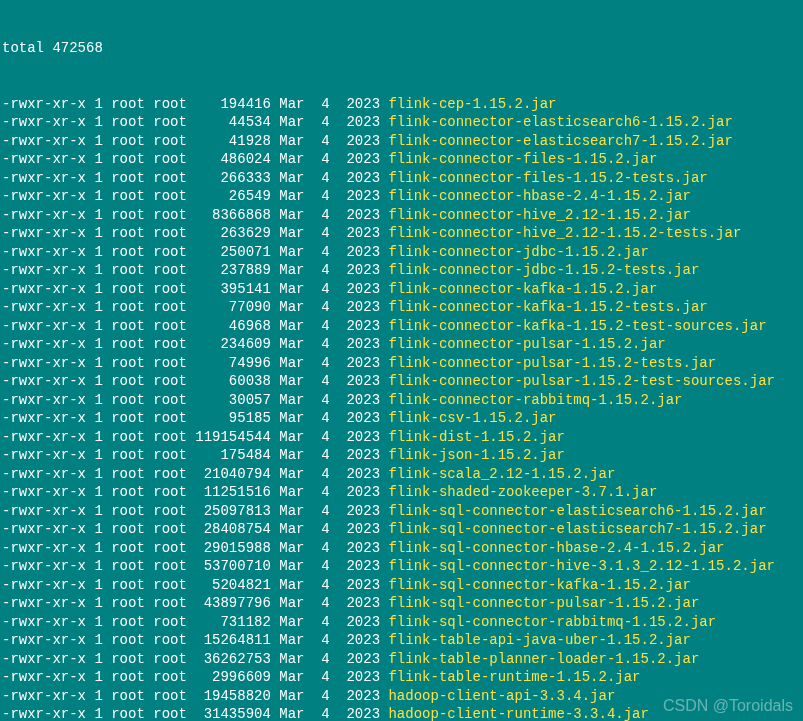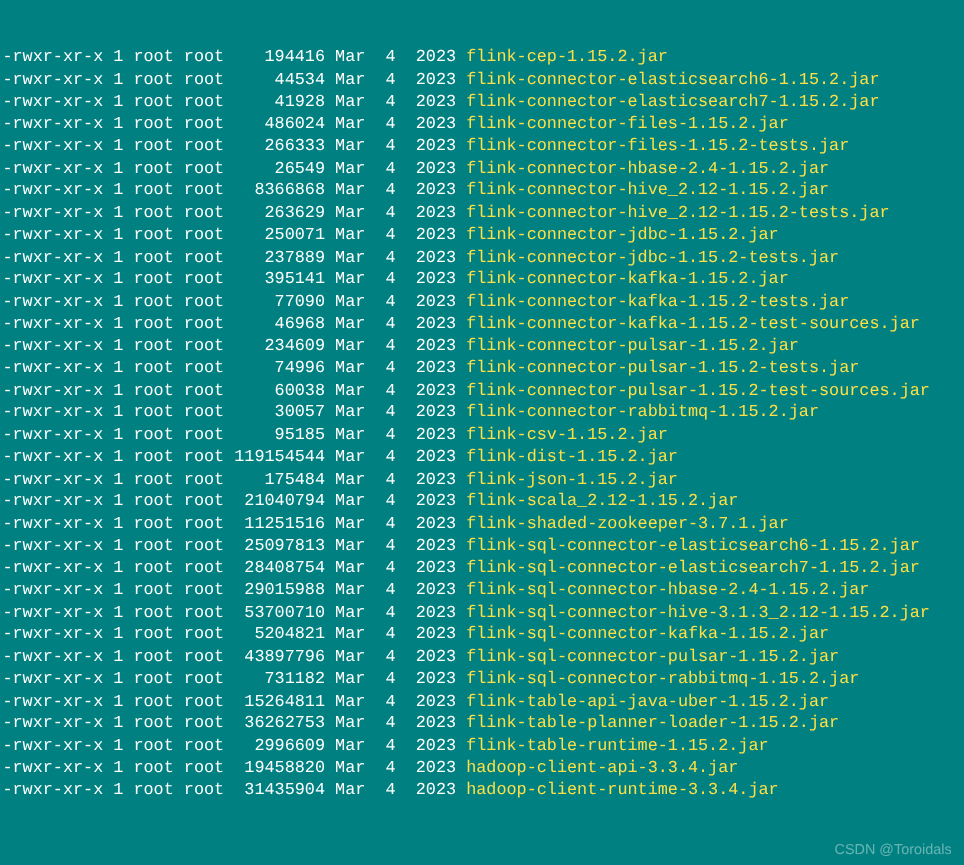--- a/index.html
+++ b/index.html
@@ -34,23 +34,24 @@
     }
     .filename {
       color: #fde047;
     }
     .watermark {
       position: absolute;
       bottom: 6px;
       right: 10px;
       color: rgba(255, 255, 255, 0.4);
       font-family: Arial, sans-serif;
-      font-size: 12px;
+      font-size: 16px;
     }
   </style>
 </head>
 <body>
 
 <div class="terminal">
+  <div class="total-line">total 472568</div>
   <div id="file-list"><div class="file-row"><span class="perms">-rwxr-xr-x 1 root root    194416 Mar  4  2023 </span><span class="filename">flink-cep-1.15.2.jar</span></div><div class="file-row"><span class="perms">-rwxr-xr-x 1 root root     44534 Mar  4  2023 </span><span class="filename">flink-connector-elasticsearch6-1.15.2.jar</span></div><div class="file-row"><span class="perms">-rwxr-xr-x 1 root root     41928 Mar  4  2023 </span><span class="filename">flink-connector-elasticsearch7-1.15.2.jar</span></div><div class="file-row"><span class="perms">-rwxr-xr-x 1 root root    486024 Mar  4  2023 </span><span class="filename">flink-connector-files-1.15.2.jar</span></div><div class="file-row"><span class="perms">-rwxr-xr-x 1 root root    266333 Mar  4  2023 </span><span class="filename">flink-connector-files-1.15.2-tests.jar</span></div><div class="file-row"><span class="perms">-rwxr-xr-x 1 root root     26549 Mar  4  2023 </span><span class="filename">flink-connector-hbase-2.4-1.15.2.jar</span></div><div class="file-row"><span class="perms">-rwxr-xr-x 1 root root   8366868 Mar  4  2023 </span><span class="filename">flink-connector-hive_2.12-1.15.2.jar</span></div><div class="file-row"><span class="perms">-rwxr-xr-x 1 root root    263629 Mar  4  2023 </span><span class="filename">flink-connector-hive_2.12-1.15.2-tests.jar</span></div><div class="file-row"><span class="perms">-rwxr-xr-x 1 root root    250071 Mar  4  2023 </span><span class="filename">flink-connector-jdbc-1.15.2.jar</span></div><div class="file-row"><span class="perms">-rwxr-xr-x 1 root root    237889 Mar  4  2023 </span><span class="filename">flink-connector-jdbc-1.15.2-tests.jar</span></div><div class="file-row"><span class="perms">-rwxr-xr-x 1 root root    395141 Mar  4  2023 </span><span class="filename">flink-connector-kafka-1.15.2.jar</span></div><div class="file-row"><span class="perms">-rwxr-xr-x 1 root root     77090 Mar  4  2023 </span><span class="filename">flink-connector-kafka-1.15.2-tests.jar</span></div><div class="file-row"><span class="perms">-rwxr-xr-x 1 root root     46968 Mar  4  2023 </span><span class="filename">flink-connector-kafka-1.15.2-test-sources.jar</span></div><div class="file-row"><span class="perms">-rwxr-xr-x 1 root root    234609 Mar  4  2023 </span><span class="filename">flink-connector-pulsar-1.15.2.jar</span></div><div class="file-row"><span class="perms">-rwxr-xr-x 1 root root     74996 Mar  4  2023 </span><span class="filename">flink-connector-pulsar-1.15.2-tests.jar</span></div><div class="file-row"><span class="perms">-rwxr-xr-x 1 root root     60038 Mar  4  2023 </span><span class="filename">flink-connector-pulsar-1.15.2-test-sources.jar</span></div><div class="file-row"><span class="perms">-rwxr-xr-x 1 root root     30057 Mar  4  2023 </span><span class="filename">flink-connector-rabbitmq-1.15.2.jar</span></div><div class="file-row"><span class="perms">-rwxr-xr-x 1 root root     95185 Mar  4  2023 </span><span class="filename">flink-csv-1.15.2.jar</span></div><div class="file-row"><span class="perms">-rwxr-xr-x 1 root root 119154544 Mar  4  2023 </span><span class="filename">flink-dist-1.15.2.jar</span></div><div class="file-row"><span class="perms">-rwxr-xr-x 1 root root    175484 Mar  4  2023 </span><span class="filename">flink-json-1.15.2.jar</span></div><div class="file-row"><span class="perms">-rwxr-xr-x 1 root root  21040794 Mar  4  2023 </span><span class="filename">flink-scala_2.12-1.15.2.jar</span></div><div class="file-row"><span class="perms">-rwxr-xr-x 1 root root  11251516 Mar  4  2023 </span><span class="filename">flink-shaded-zookeeper-3.7.1.jar</span></div><div class="file-row"><span class="perms">-rwxr-xr-x 1 root root  25097813 Mar  4  2023 </span><span class="filename">flink-sql-connector-elasticsearch6-1.15.2.jar</span></div><div class="file-row"><span class="perms">-rwxr-xr-x 1 root root  28408754 Mar  4  2023 </span><span class="filename">flink-sql-connector-elasticsearch7-1.15.2.jar</span></div><div class="file-row"><span class="perms">-rwxr-xr-x 1 root root  29015988 Mar  4  2023 </span><span class="filename">flink-sql-connector-hbase-2.4-1.15.2.jar</span></div><div class="file-row"><span class="perms">-rwxr-xr-x 1 root root  53700710 Mar  4  2023 </span><span class="filename">flink-sql-connector-hive-3.1.3_2.12-1.15.2.jar</span></div><div class="file-row"><span class="perms">-rwxr-xr-x 1 root root   5204821 Mar  4  2023 </span><span class="filename">flink-sql-connector-kafka-1.15.2.jar</span></div><div class="file-row"><span class="perms">-rwxr-xr-x 1 root root  43897796 Mar  4  2023 </span><span class="filename">flink-sql-connector-pulsar-1.15.2.jar</span></div><div class="file-row"><span class="perms">-rwxr-xr-x 1 root root    731182 Mar  4  2023 </span><span class="filename">flink-sql-connector-rabbitmq-1.15.2.jar</span></div><div class="file-row"><span class="perms">-rwxr-xr-x 1 root root  15264811 Mar  4  2023 </span><span class="filename">flink-table-api-java-uber-1.15.2.jar</span></div><div class="file-row"><span class="perms">-rwxr-xr-x 1 root root  36262753 Mar  4  2023 </span><span class="filename">flink-table-planner-loader-1.15.2.jar</span></div><div class="file-row"><span class="perms">-rwxr-xr-x 1 root root   2996609 Mar  4  2023 </span><span class="filename">flink-table-runtime-1.15.2.jar</span></div><div class="file-row"><span class="perms">-rwxr-xr-x 1 root root  19458820 Mar  4  2023 </span><span class="filename">hadoop-client-api-3.3.4.jar</span></div><div class="file-row"><span class="perms">-rwxr-xr-x 1 root root  31435904 Mar  4  2023 </span><span class="filename">hadoop-client-runtime-3.3.4.jar</span></div></div>
 </div>
 
 <div class="watermark">CSDN @Toroidals</div>
 
 </body></html>

